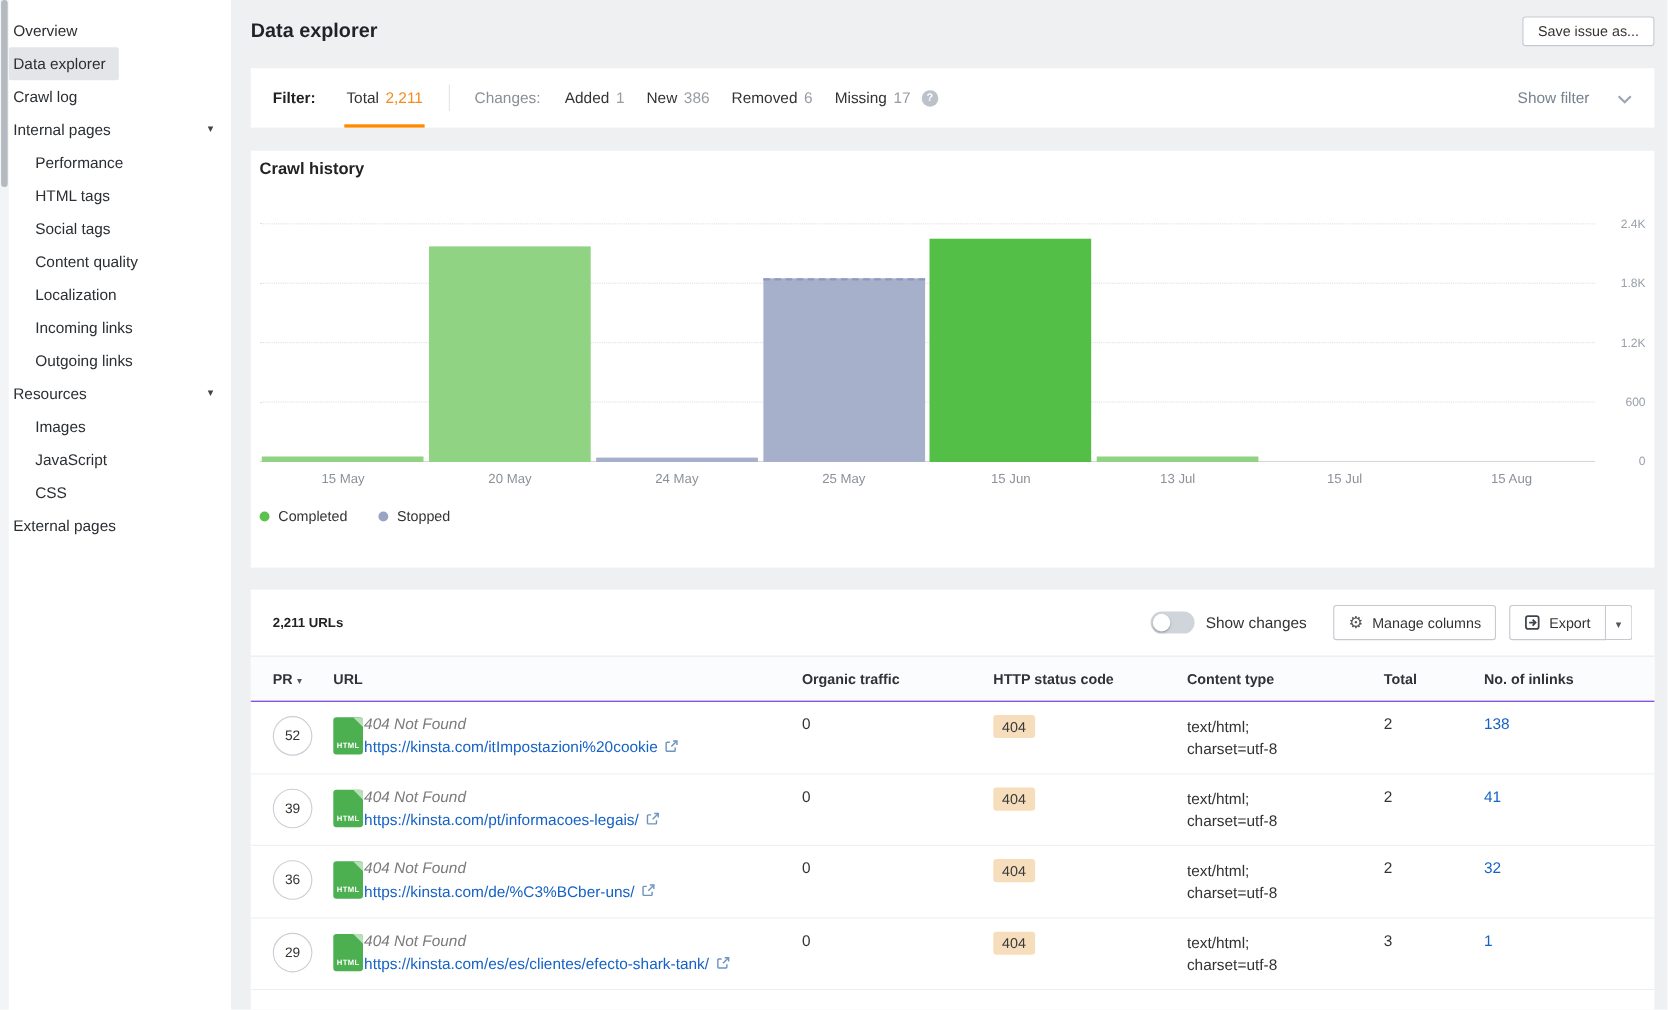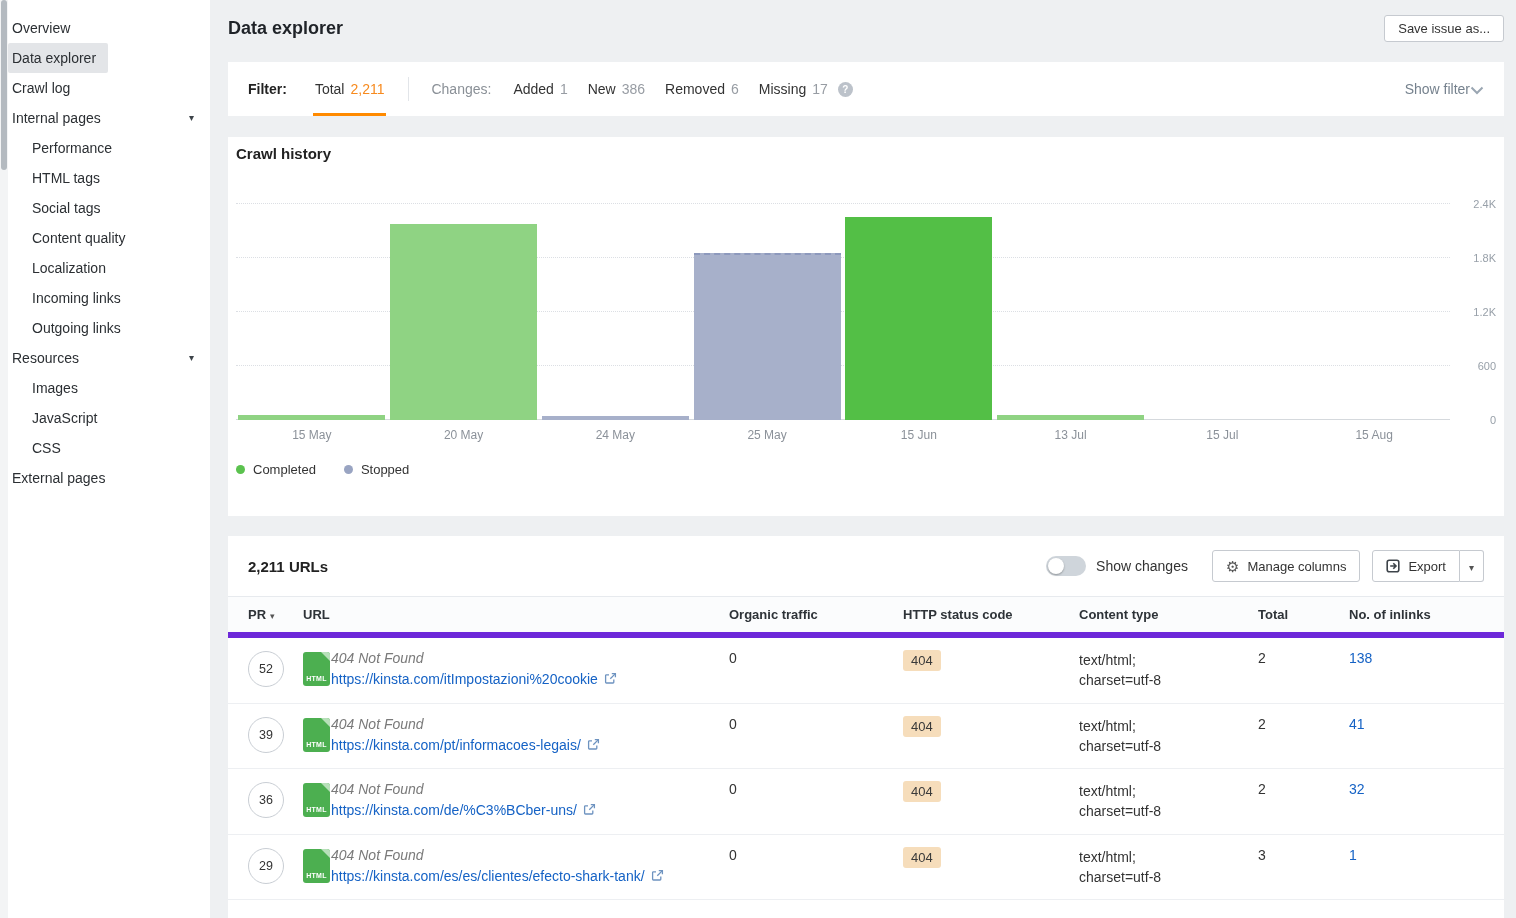--- a/index.html
+++ b/index.html
@@ -34,54 +34,54 @@
   .filter-item { position:relative; align-self:stretch; display:flex; align-items:center; gap:6px; cursor:pointer; padding:0 2px; }
   .filter-item .fi-label { color:#333; }
   .filter-item .fi-count { color:#979ca3; }
   .filter-item.active .fi-count { color:#f78a1e; }
   .filter-item.active .underline { position:absolute; left:0; right:0; bottom:0; height:3px; background:#ff8a00; }
   .vdiv { width:1px; height:24px; background:#e2e5e9; margin:0 22px; }
   .changes-label { color:#8a9097; margin-right:20px; }
   .filter-group { display:flex; gap:16px; align-self:stretch; align-items:center; }
   .help-icon { display:inline-flex; align-items:center; justify-content:center; width:15px; height:15px; border-radius:50%; background:#bcc2ca; color:#fff; font-size:10px; font-weight:bold; margin-left:8px; align-self:center; cursor:pointer; }
   .spacer { flex:1; }
-  .show-filter { display:flex; align-items:center; gap:0; color:#76828e; cursor:pointer; }
+  .show-filter { display:flex; align-items:center; gap:25px; color:#76828e; cursor:pointer; }
   .show-filter svg { margin-top:2px; }
 
   
   .chart-card { top:137px; height:379px; padding:8px; }
   .chart-title { font-size:15px; font-weight:bold; color:#222; }
   .chart-plot { position:relative; height:216px; margin-top:42px; margin-right:46px; }
   .gridline { position:absolute; left:0; right:0; border-top:1px dotted #dcdfe4; }
   .gridline.base { border-top:1px solid #d5d9dd; }
   .ytick { position:absolute; right:-46px; width:42px; text-align:right; transform:translateY(50%); font-size:11px; color:#98a0a9; }
   .bar-slot { position:absolute; bottom:0; height:100%; display:flex; align-items:flex-end; justify-content:center; }
   .bar { width:97%; }
   .chart-xlabels { display:flex; margin-right:46px; margin-top:8px; }
   .chart-xlabels span { flex:1; text-align:center; font-size:12px; color:#8b9199; }
   .chart-legend { display:flex; gap:28px; margin-top:20px; align-items:center; font-size:13px; color:#333; }
   .legend-item { display:flex; align-items:center; gap:8px; cursor:pointer; }
   .legend-dot { width:9px; height:9px; border-radius:50%; background:#5bc24e; }
 
   
   .table-card { top:536px; height:600px; }
   .table-toolbar { height:60px; display:flex; align-items:center; padding:0 20px; }
-  .table-title { font-size:15px; font-weight:bold; color:#222; }
+  .table-title { font-size:12px; font-weight:bold; color:#222; }
   .toggle { width:40px; height:20px; border-radius:10px; background:#cfd5db; position:relative; cursor:pointer; margin-right:10px; }
   .toggle .knob { position:absolute; left:2px; top:2px; width:16px; height:16px; border-radius:50%; background:#fff; box-shadow:0 1px 2px rgba(0,0,0,.3); }
   .toggle-label { font-size:14px; color:#333; margin-right:24px; }
   .btn-mc { display:flex; align-items:center; gap:8px; height:32px; margin-right:12px; }
   .gear { font-size:15px; color:#555; line-height:1; }
   .export-group { display:flex; height:32px; }
   .seg-main { display:flex; align-items:center; gap:8px; height:32px; border-radius:3px 0 0 3px; }
   .seg-caret { height:32px; border-left:none; border-radius:0 3px 3px 0; padding:5px 9px; }
   .caret { font-size:10px; color:#555; }
 
   .tgrid { display:grid; grid-template-columns:55px 426px 174px 176px 179px 91px minmax(0,1fr); padding-left:20px; padding-right:20px; }
-  .table-head { height:42px; align-items:center; background:#fbfcfd; border-top:1px solid #e7eaee; border-bottom:6px solid #6d28d9; font-size:13px; font-weight:bold; color:#2e3338; }
+  .table-head { height:42px; align-items:center; background:#fbfcfd; border-top:1px solid #e7eaee; border-bottom:1px solid #6d28d9; font-size:13px; font-weight:bold; color:#2e3338; }
   .th { cursor:pointer; }
   .sort-tri { font-size:9px; color:#555; margin-left:4px; }
   .trow { padding-top:12px; padding-bottom:12px; border-bottom:1px solid #edeff2; align-items:start; font-size:14px; min-height:64px; }
 
   .pr-circle { width:36px; height:36px; border:1px solid #c9ced4; border-radius:50%; display:flex; align-items:center; justify-content:center; font-size:12.5px; color:#333; background:#fff; margin-top:1px; }
   .c-url { display:flex; gap:1px; }
   .html-icon { position:relative; width:27px; height:34px; background:#4caf50; border-radius:3px; flex:none; margin-top:2px; overflow:hidden; }
   .html-icon .fold { position:absolute; top:0; right:0; width:0; height:0; border-style:solid; border-width:0 9px 9px 0; border-color:transparent #b7e0b9 transparent transparent; }
   .html-label { position:absolute; bottom:4px; left:0; right:0; text-align:center; font-size:7px; font-weight:bold; color:#fff; letter-spacing:.3px; }
   .url-text { max-width:345px; }

